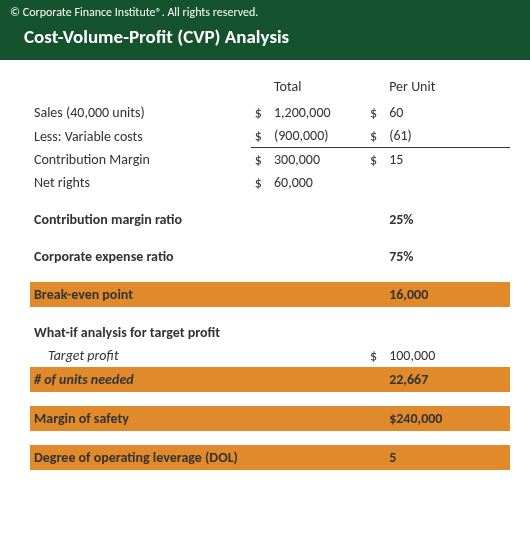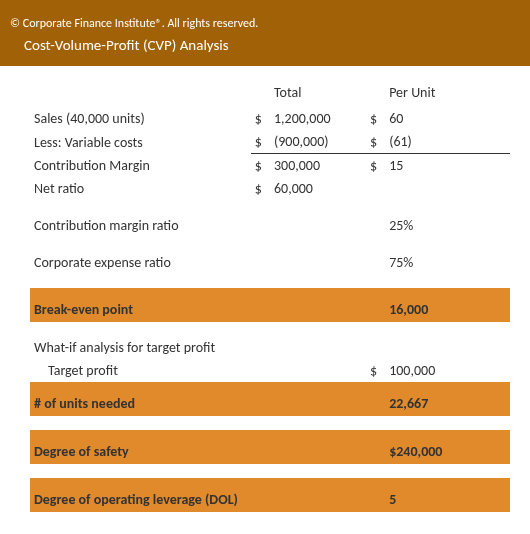--- a/index.html
+++ b/index.html
@@ -4,43 +4,43 @@
 <style>
   * { box-sizing: border-box; margin: 0; padding: 0; }
   body {
     font-family: Calibri, Arial, sans-serif;
     font-size: 14px;
     background: #fff;
     width: 530px;
     color: #333;
   }
   .header {
-    background: #a16207;
+    background: #14532d;
     color: #fff;
-    padding: 16px 10px 12px 10px;
+    padding: 5px 10px 12px 10px;
   }
   .copyright { font-size: 12px; }
-  .title { font-weight: normal; font-size: 15px; margin-top: 6px; padding-left: 14px; }
+  .title { font-weight: bold; font-size: 19px; margin-top: 6px; padding-left: 14px; }
   .content { padding: 10px 20px 10px 30px; }
   table { width: 100%; border-collapse: collapse; }
   td { padding: 3px 4px; vertical-align: bottom; }
   .col-label { width: 46%; }
   .col-cur { width: 4%; text-align: left; }
   .col-val { width: 20%; text-align: left; padding-right: 8px; }
   .col-cur2 { width: 4%; text-align: left; }
   .col-val2 { width: 26%; text-align: left; padding-right: 8px; }
   .hdr td { font-weight: normal; text-align: left; padding-bottom: 6px; padding-top: 8px; }
   .hdr .col-label { text-align: left; }
   .underline { border-bottom: 1px solid #333; }
-  .bold { font-weight: normal; }
+  .bold { font-weight: bold; }
   .spacer td { height: 14px; }
   .spacer-sm td { height: 6px; }
-  .hl td { background: #e08a2c; font-weight: bold; padding-top: 13px; padding-bottom: 4px; }
+  .hl td { background: #e08a2c; font-weight: bold; padding-top: 4px; padding-bottom: 4px; }
   .hl .col-label { padding-left: 4px; }
-  .indent { padding-left: 18px; }
+  .indent { padding-left: 18px; font-style: italic; }
 </style>
 </head>
 <body>
 
 <div class="header">
   <div class="copyright">© Corporate Finance Institute®. All rights reserved.</div>
   <div class="title">Cost-Volume-Profit (CVP) Analysis</div>
 </div>
 
 <div class="content">
@@ -74,21 +74,21 @@
   <tr>
     <td class="col-label">Contribution Margin</td>
     <td class="col-cur">$</td>
     <td class="col-val">300,000</td>
     <td class="col-cur2">$</td>
     <td class="col-val2">15</td>
   </tr>
 
 
   <tr>
-    <td class="col-label">Net ratio</td>
+    <td class="col-label">Net rights</td>
     <td class="col-cur">$</td>
     <td class="col-val">60,000</td>
     <td class="col-cur2"></td>
     <td class="col-val2"></td>
   </tr>
 
   <tr class="spacer">
           <td colspan="5"></td>
         </tr>
 
@@ -146,21 +146,21 @@
           <td class="col-val"></td>
           <td class="col-cur2"></td>
     <td class="col-val2">22,667</td>
   </tr>
 
   <tr class="spacer">
           <td colspan="5"></td>
         </tr>
 
   <tr class="hl">
-    <td class="col-label">Degree of safety</td>
+    <td class="col-label">Margin of safety</td>
     <td class="col-cur"></td>
           <td class="col-val"></td>
           <td class="col-cur2"></td>
     <td class="col-val2">$240,000</td>
   </tr>
 
   <tr class="spacer">
           <td colspan="5"></td>
         </tr>
 

